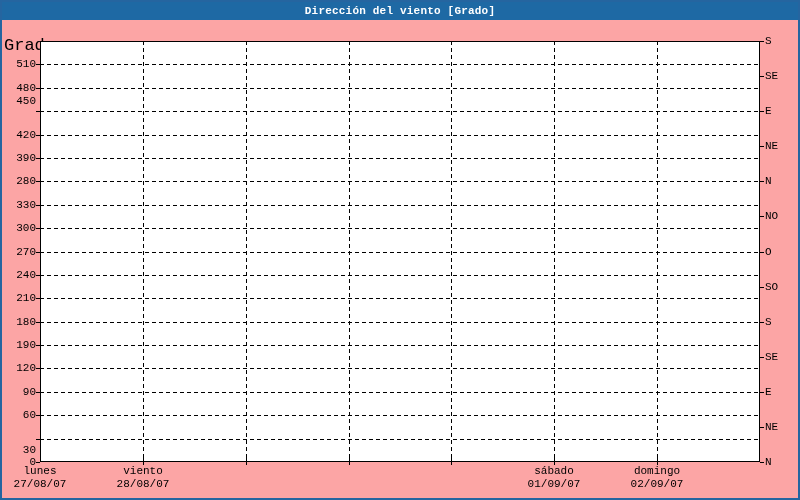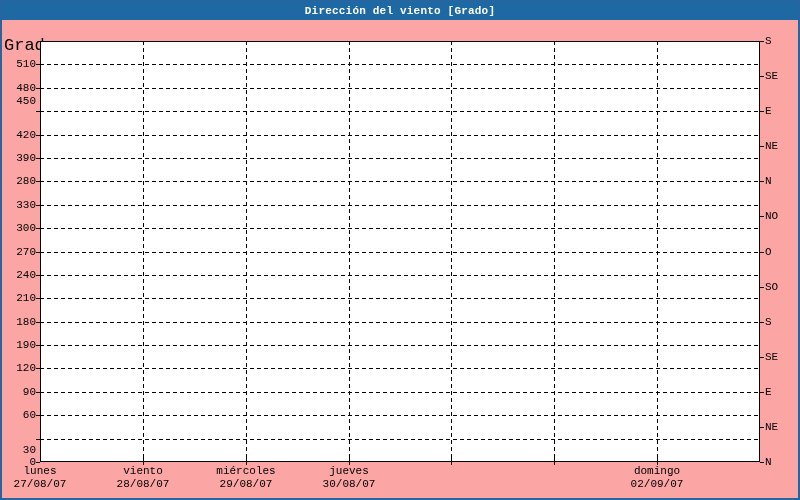--- a/index.html
+++ b/index.html
@@ -187,25 +187,21 @@
     <div class="rtick" style="top: 418px; color: rgb(0, 0, 0);">NE</div>
     <div class="rtick" style="top: 453px; color: rgb(0, 0, 0);">N</div>
     <div class="xtick" style="left: -14px; color: rgb(0, 0, 0);">
       <div>lunes</div>
       <div>27/08/07</div>
     </div>
     <div class="xtick" style="left: 89px; color: rgb(0, 0, 0);">
       <div>viento</div>
       <div>28/08/07</div>
     </div>
-    <div class="xtick" style="left: 192px; color: rgb(0, 0, 0);">
-      <div>miércoles</div>
-      <div>29/08/07</div>
-    </div>
-    <div class="xtick" style="left: 295px; color: rgb(0, 0, 0);">
-      <div>jueves</div>
-      <div>30/08/07</div>
+    <div class="xtick" style="left: 500px; color: rgb(0, 0, 0);">
+      <div>sábado</div>
+      <div>01/09/07</div>
     </div>
     <div class="xtick" style="left: 603px; color: rgb(0, 0, 0);">
       <div>domingo</div>
       <div>02/09/07</div>
     </div>
   </div>
 
 </body></html>

